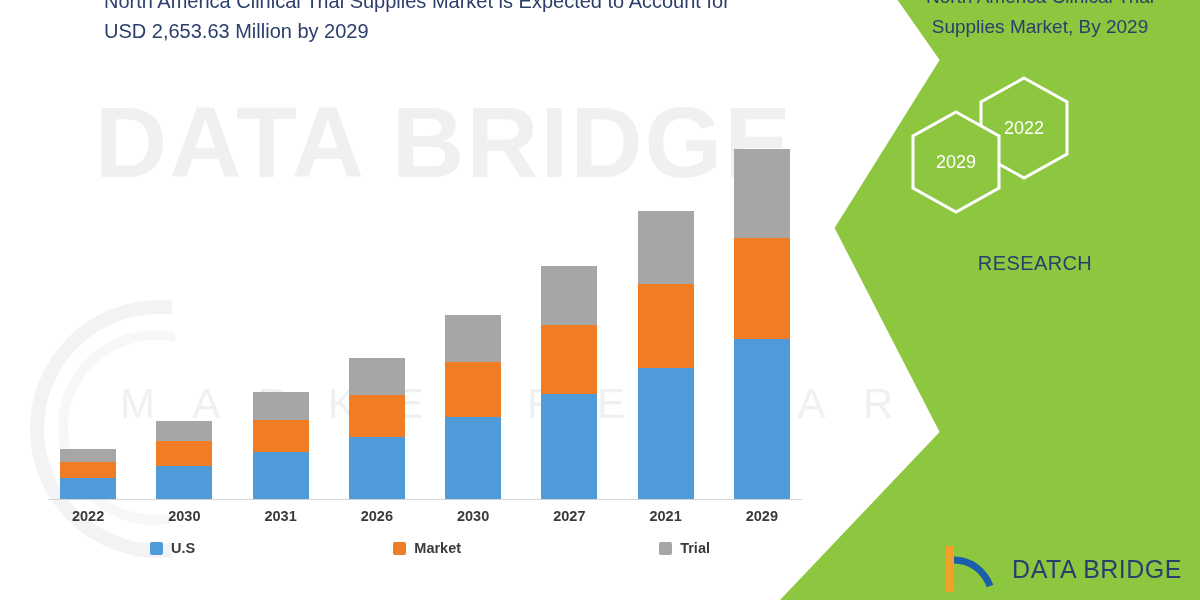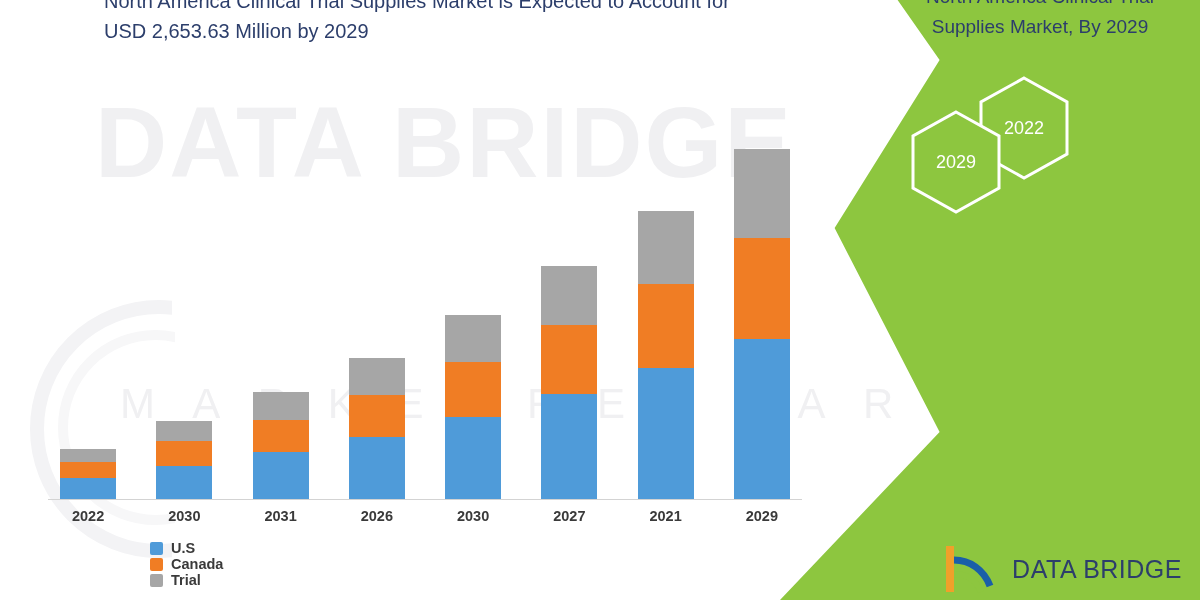--- a/index.html
+++ b/index.html
@@ -212,21 +212,21 @@
     font-weight: 700;
   }
 
   .legend {
     position: absolute;
     left: 150px;
     top: 540px;
     width: 560px;
     display: flex;
     justify-content: space-between;
-    flex-direction: column;
+    align-items: center;
   }
   .legend-item {
     display: flex;
     align-items: center;
     gap: 8px;
   }
   .legend-swatch {
     width: 13px;
     height: 13px;
     border-radius: 2px;
@@ -306,21 +306,21 @@
       <div class="x-label">2029</div>
     </div>
 
   <div class="legend" id="legend">
       <div class="legend-item">
         <span class="legend-swatch" style="background: rgb(79, 155, 217);"></span>
         <span class="legend-label">U.S</span>
       </div>
       <div class="legend-item">
         <span class="legend-swatch" style="background: rgb(240, 125, 36);"></span>
-        <span class="legend-label">Canada</span>
+        <span class="legend-label">Market</span>
       </div>
       <div class="legend-item">
         <span class="legend-swatch" style="background: rgb(166, 166, 166);"></span>
         <span class="legend-label">Trial</span>
       </div>
     </div>
 
   <div class="green-panel"></div>
   <div class="green-panel-inner">
     <div class="panel-title">North America Clinical Trial Supplies Market, By 2029</div>
@@ -334,20 +334,21 @@
       </div>
       <div class="hex hex-2029">
         <svg width="92" height="106" viewBox="0 0 92 106">
           <polygon points="46,3 89,27 89,79 46,103 3,79 3,27" fill="#8dc63f" stroke="#ffffff" stroke-width="3"></polygon>
         </svg>
         <div class="hex-label">2029</div>
       </div>
     </div>
 
     <div class="brand-name">
+      <div>RESEARCH</div>
     </div>
   </div>
 
   <div class="logo-wrap">
     <div class="logo-mark">
       <svg width="60" height="58" viewBox="0 0 60 58">
         <path d="M6 6 L6 52 L14 52 L14 6 Z" fill="#f0a02a"></path>
         <path d="M14 20 C30 20 44 30 50 46" fill="none" stroke="#1a5fa8" stroke-width="7"></path>
         <path d="M14 34 C26 34 36 40 41 52" fill="none" stroke="#8dc63f" stroke-width="6"></path>
       </svg>

